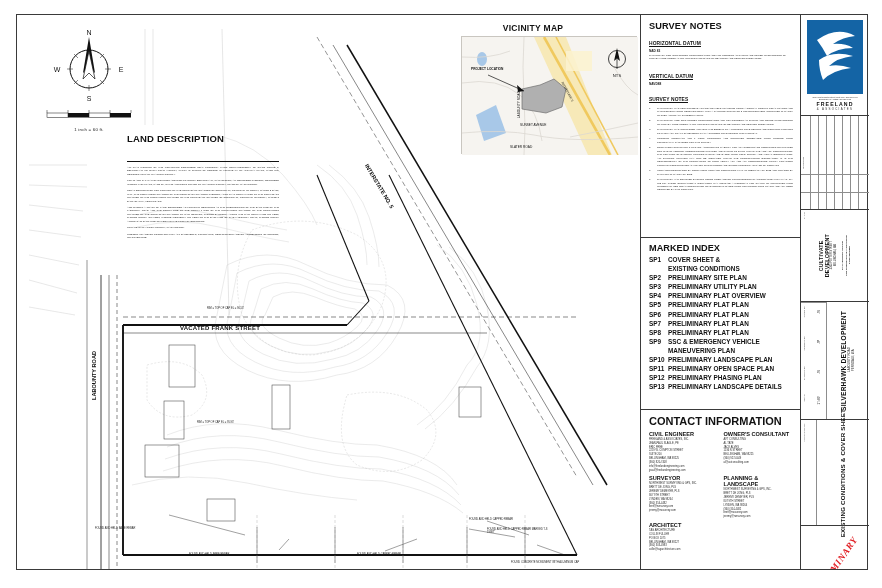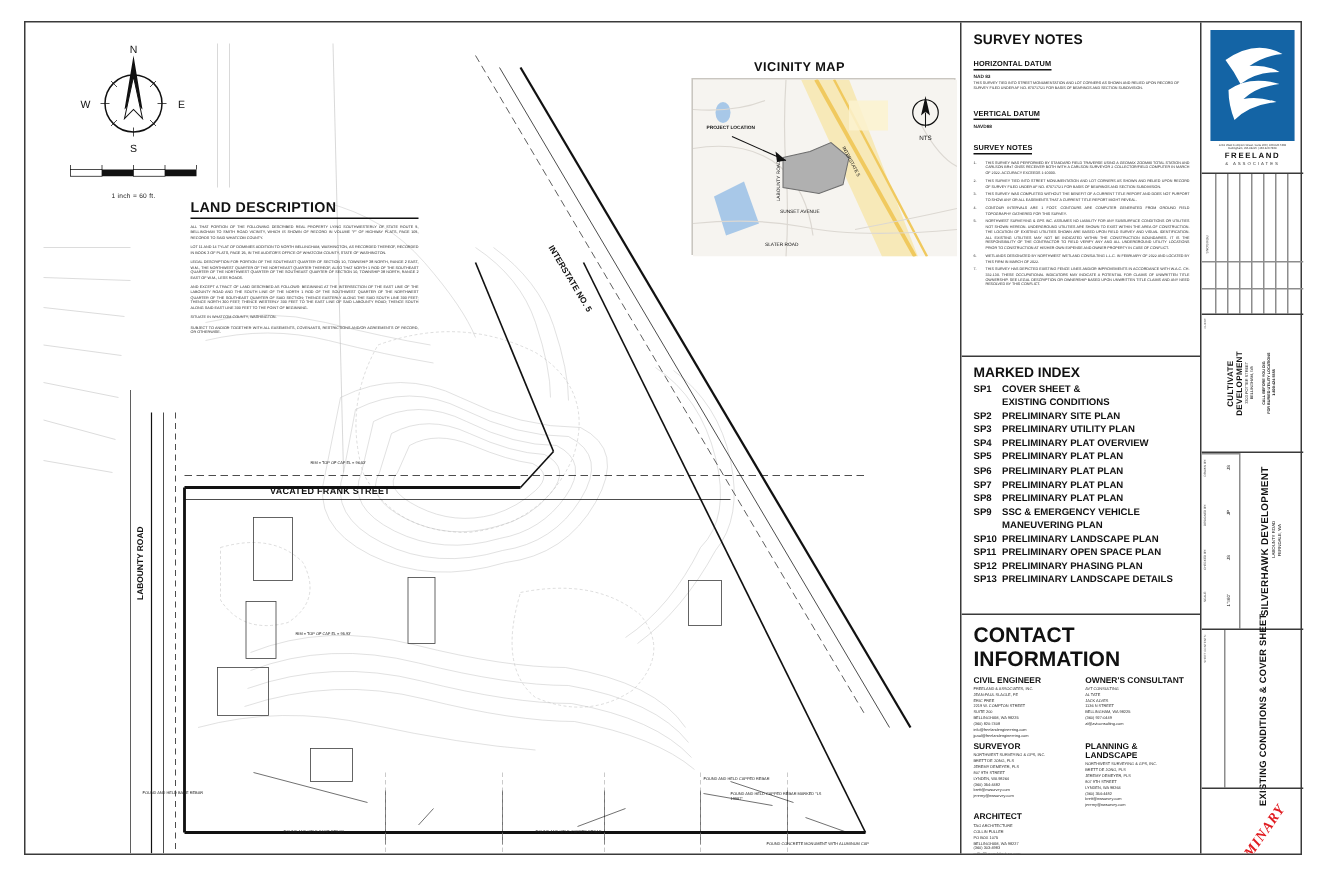--- a/index.html
+++ b/index.html
@@ -43,28 +43,28 @@
   .north-block { position: absolute; left: 26px; top: 12px; width: 92px; }
   .scale-txt {
     text-align: center; font-size: 4.4px; letter-spacing: .2px;
     color: #222; margin-top: 2px;
   }
 
   
   .land-desc { position: absolute; left: 110px; top: 118px; width: 152px; }
   .land-desc h2 {
     font-size: 9.5px; font-weight: bold; color: #111;
-    border-bottom: 1.2px solid #111; padding-bottom: 1px; margin-bottom: 4px;
+    border-bottom: 1.2px solid #111; padding-bottom: 17px; margin-bottom: 4px;
     letter-spacing: .2px;
   }
   .micro { font-size: 2.5px; line-height: 1.38; color: #2a2a2a; text-align: justify; }
   .micro p { margin-bottom: 3px; }
 
   
-  .vicinity { position: absolute; left: 444px; top: 24px; width: 144px; }
+  .vicinity { position: absolute; left: 444px; top: 8px; width: 144px; }
   .vicinity h2 {
     font-size: 8.5px; font-weight: bold; color: #111; text-align: center;
     margin-bottom: 3px; letter-spacing: .3px;
   }
   .vmap {
     position: relative; width: 176px; height: 118px;
     background: #f4f2ee; border: .7px solid #c9c6c0;
   }
 
   
@@ -86,21 +86,21 @@
   .divider { border-top: 1.2px solid #3a3a3a; }
 
   .sheet-index { padding: 4px 8px 5px; }
   .sheet-index h2 { font-size: 9.2px; font-weight: bold; color: #111; margin-bottom: 2px; }
   .si-row { display: flex; font-size: 6.4px; font-weight: bold; color: #111; line-height: 1.42; }
   .si-row .sp { width: 19px; flex: none; }
   .si-row .nm { flex: 1; }
   .si-cont { padding-left: 19px; font-size: 6.4px; font-weight: bold; color: #111; line-height: 1.42; }
 
   .contact { padding: 4px 8px 5px; }
-  .contact h2 { font-size: 14px; font-weight: bold; color: #111; margin-bottom: 1px; }
+  .contact h2 { font-size: 11px; font-weight: bold; color: #111; margin-bottom: 1px; }
   .cgrid { display: flex; gap: 6px; }
   .ccol { flex: 1; }
   .ccol h4 { font-size: 5.6px; font-weight: bold; color: #111; margin: 3px 0 1px; }
   .caddr { font-size: 2.6px; line-height: 1.48; color: #2a2a2a; }
 
   
   .logo-box {
     margin: 5px auto 0; width: 56px; height: 74px;
     background: #1464a5; position: relative; overflow: hidden;
   }

